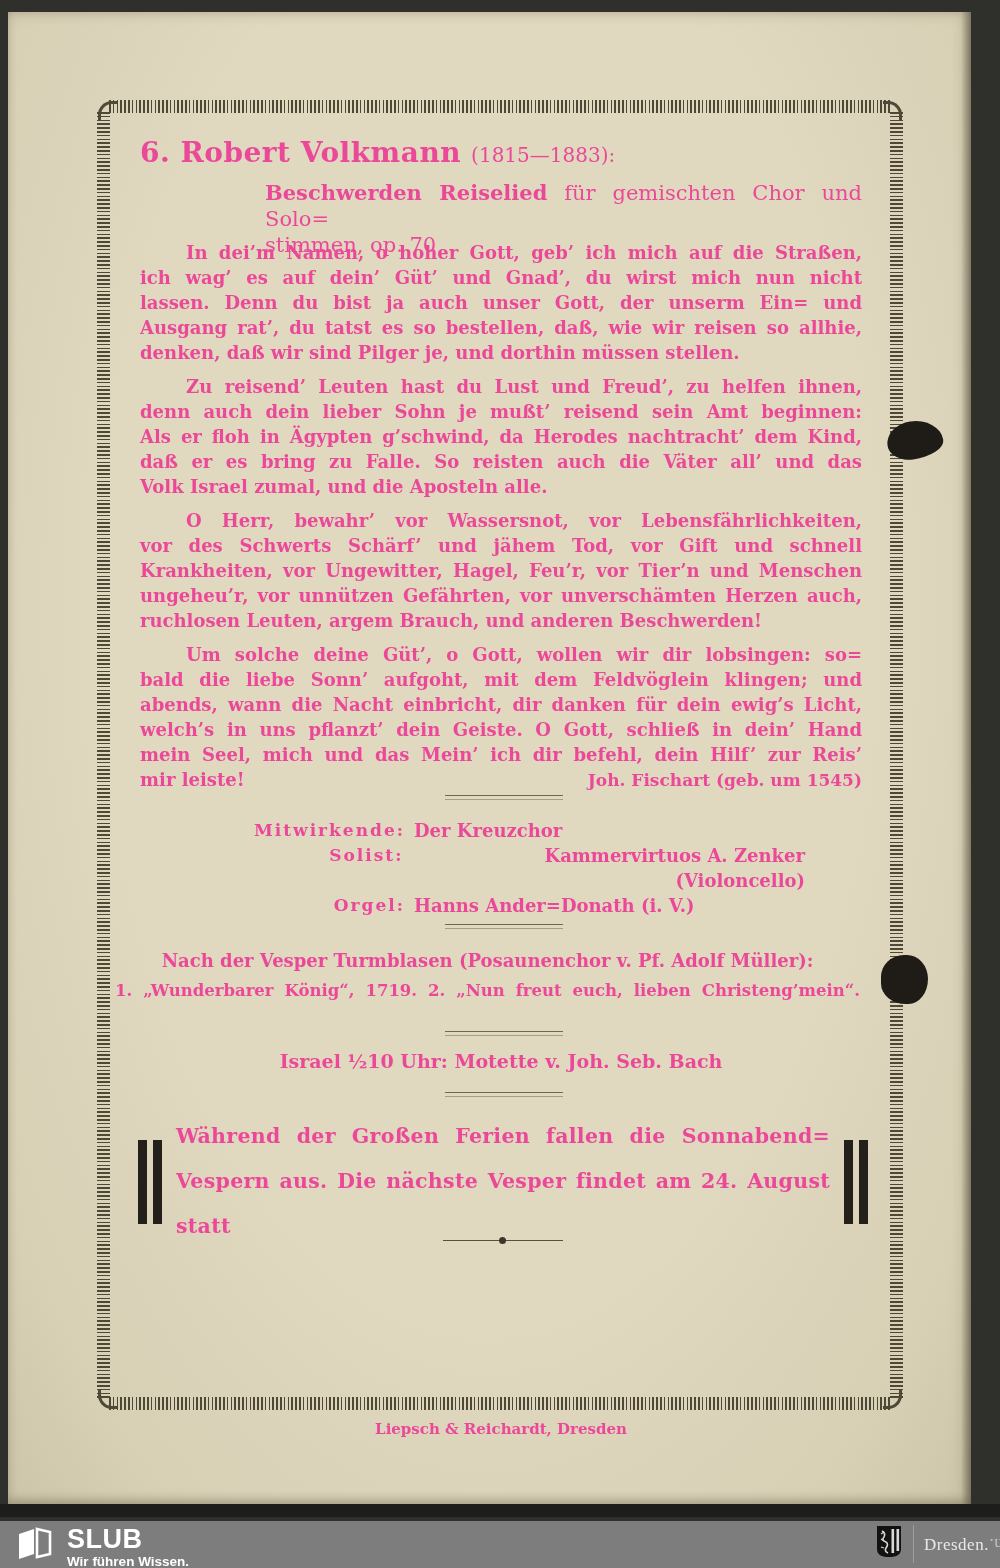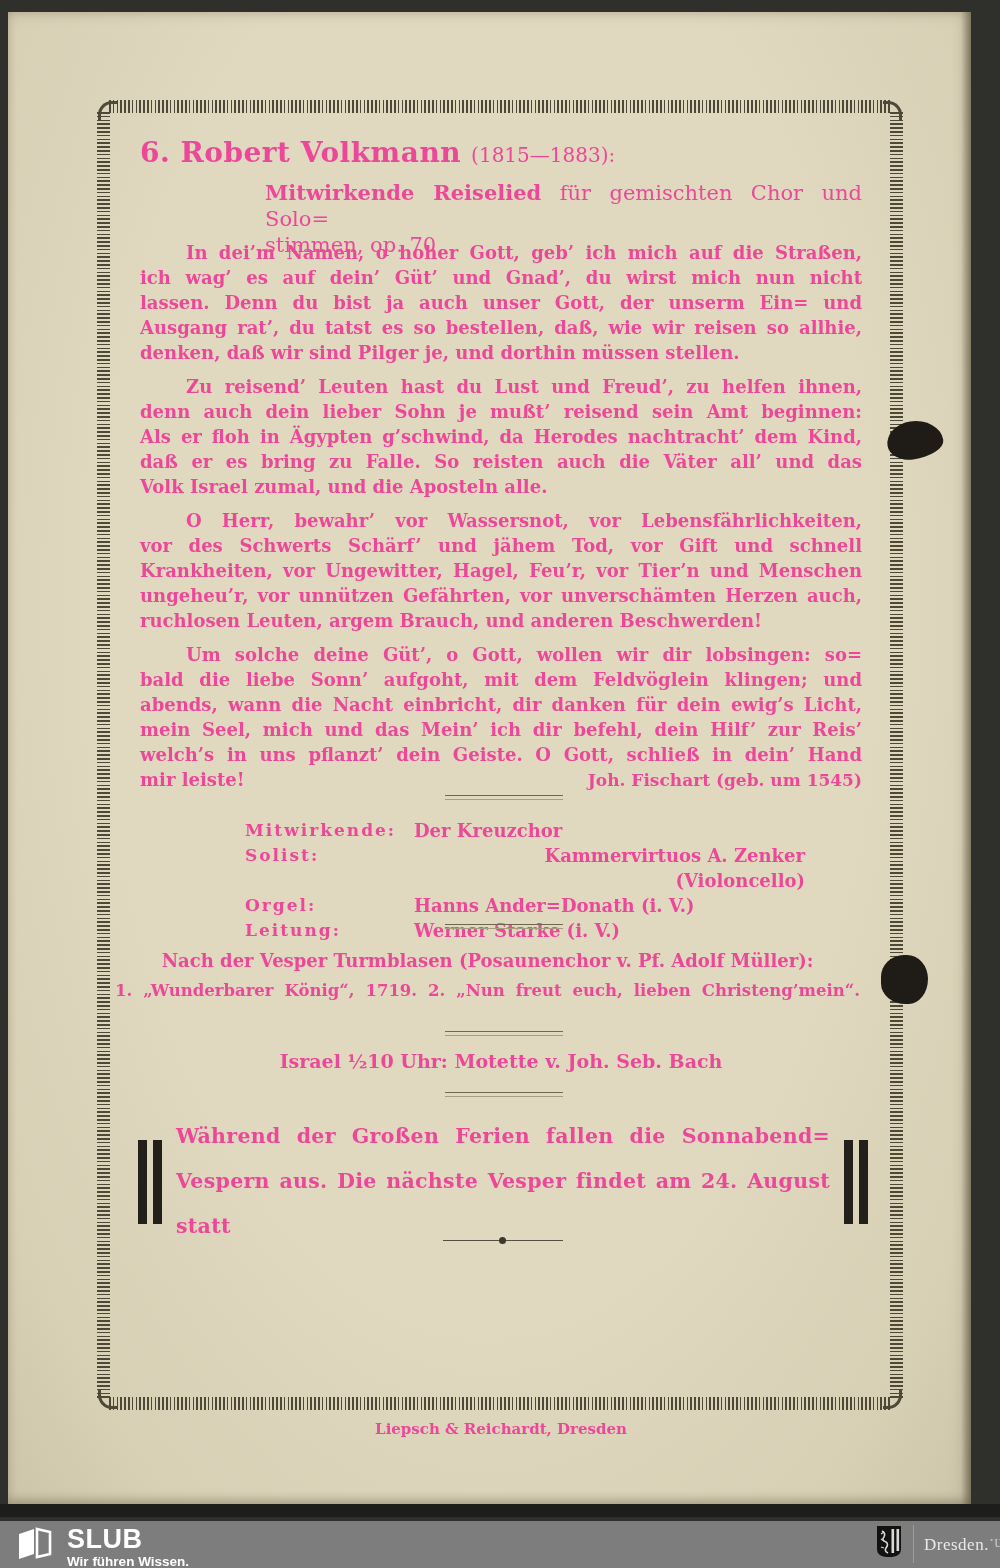--- a/index.html
+++ b/index.html
@@ -42,21 +42,21 @@
   .poem{position:absolute;left:140px;top:240px;width:722px;font-size:18px;font-weight:bold;line-height:25px;}
   .para{margin-bottom:9px;}
   .pline{text-align:justify;text-align-last:justify;}
   .indent{padding-left:46px;}
   .endline{text-align:left;text-align-last:left;}
   .endrow{display:flex;justify-content:space-between;align-items:baseline;}
   .attrib{font-size:17px;font-weight:bold;}
   .rule{position:absolute;left:445px;width:118px;height:3px;border-top:1px solid #6f6753;border-bottom:1px solid #a79d83;}
   .participants{position:absolute;left:245px;top:818px;width:560px;font-size:18px;font-weight:bold;line-height:25px;}
   .prow{display:flex;}
-  .plabel{width:160px;letter-spacing:2px;font-size:17px;}
+  .plabel{width:160px;text-align:right;letter-spacing:2px;font-size:17px;}
   .pvalue{padding-left:9px;text-align:right;}
   .tower{position:absolute;left:115px;top:948px;width:745px;font-weight:bold;}
   .t-head{text-align:center;font-size:18px;line-height:26px;}
   .t-lines{margin-top:4px;font-size:16.5px;line-height:25px;}
   .tline{text-align:justify;text-align-last:justify;}
   .morgen{position:absolute;left:140px;top:1050px;width:722px;text-align:center;font-size:19px;font-weight:bold;}
   .notice{position:absolute;left:138px;top:1114px;width:730px;display:flex;align-items:center;}
   .barpair{display:flex;gap:6px;}
   .dbar{width:9px;height:84px;background:#23201b;}
   .notice-text{flex:1;padding:0 14px;font-size:20.5px;font-weight:bold;line-height:45px;letter-spacing:.3px;}
@@ -99,21 +99,21 @@
   </div>
 
   <div class="blob blob1"></div>
   <div class="blob blob2"></div>
 
   <div class="header ink">
     <span class="h-name">6. Robert Volkmann</span><span class="h-dates">(1815—1883):</span>
   </div>
 
   <div class="subtitle ink">
-    <div class="sub1"><span class="sub-b">Mitwirkende Reiselied</span><span> für gemischten Chor und Solo=</span></div>
+    <div class="sub1"><span class="sub-b">Beschwerden Reiselied</span><span> für gemischten Chor und Solo=</span></div>
     <div>stimmen, op. 70</div>
   </div>
 
   <div class="poem ink">
       <div class="para">
         <div class="pline indent">In dei’m Namen, o hoher Gott, geb’ ich mich auf die Straßen,</div>
         <div class="pline">ich wag’ es auf dein’ Güt’ und Gnad’, du wirst mich nun nicht</div>
         <div class="pline">lassen. Denn du bist ja auch unser Gott, der unserm Ein= und</div>
         <div class="pline">Ausgang rat’, du tatst es so bestellen, daß, wie wir reisen so allhie,</div>
         <div class="pline endline">denken, daß wir sind Pilger je, und dorthin müssen stellen.</div>
@@ -129,22 +129,22 @@
         <div class="pline indent">O Herr, bewahr’ vor Wassersnot, vor Lebensfährlichkeiten,</div>
         <div class="pline">vor des Schwerts Schärf’ und jähem Tod, vor Gift und schnell</div>
         <div class="pline">Krankheiten, vor Ungewitter, Hagel, Feu’r, vor Tier’n und Menschen</div>
         <div class="pline">ungeheu’r, vor unnützen Gefährten, vor unverschämten Herzen auch,</div>
         <div class="pline endline">ruchlosen Leuten, argem Brauch, und anderen Beschwerden!</div>
       </div>
       <div class="para">
         <div class="pline indent">Um solche deine Güt’, o Gott, wollen wir dir lobsingen: so=</div>
         <div class="pline">bald die liebe Sonn’ aufgoht, mit dem Feldvöglein klingen; und</div>
         <div class="pline">abends, wann die Nacht einbricht, dir danken für dein ewig’s Licht,</div>
+        <div class="pline">welch’s in uns pflanzt’ dein Geiste. O Gott, schließ in dein’ Hand</div>
         <div class="pline">mein Seel, mich und das Mein’ ich dir befehl, dein Hilf’ zur Reis’</div>
-        <div class="pline">welch’s in uns pflanzt’ dein Geiste. O Gott, schließ in dein’ Hand</div>
         <div class="pline endrow">
           <div class="" style="display: inline;">mir leiste!</div>
           <div class="attrib">Joh. Fischart (geb. um 1545)</div>
         </div>
       </div>
     </div>
 
   <div class="rule" style="top:795px"></div>
 
   <div class="participants ink">
@@ -152,24 +152,20 @@
         <div class="plabel">Mitwirkende:</div>
         <div class="pvalue">Der Kreuzchor</div>
       </div>
       <div class="prow">
         <div class="plabel">Solist:</div>
         <div class="pvalue">Kammervirtuos A. Zenker (Violoncello)</div>
       </div>
       <div class="prow">
         <div class="plabel">Orgel:</div>
         <div class="pvalue">Hanns Ander=Donath (i. V.)</div>
-      </div>
-      <div class="prow">
-        <div class="plabel">Leitung:</div>
-        <div class="pvalue">Werner Starke (i. V.)</div>
       </div>
     </div>
 
   <div class="rule" style="top:924px"></div>
 
   <div class="tower ink">
     <div class="t-head">Nach der Vesper Turmblasen (Posaunenchor v. Pf. Adolf Müller):</div>
     <div class="t-lines">
         <div class="tline">1. „Wunderbarer König“, 1719.  2. „Nun freut euch, lieben Christeng’mein“.</div>
       </div>

